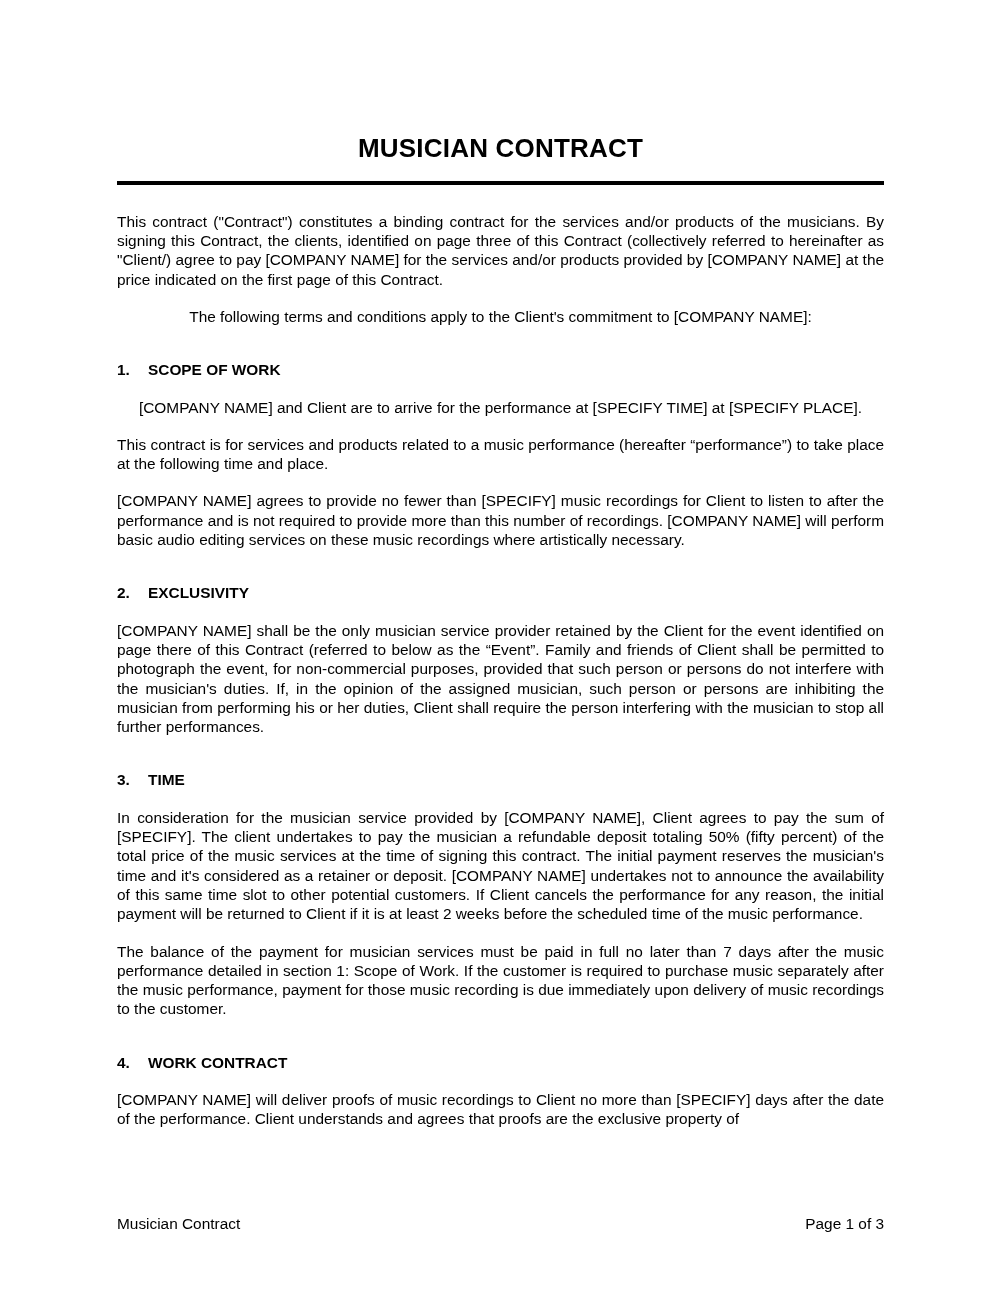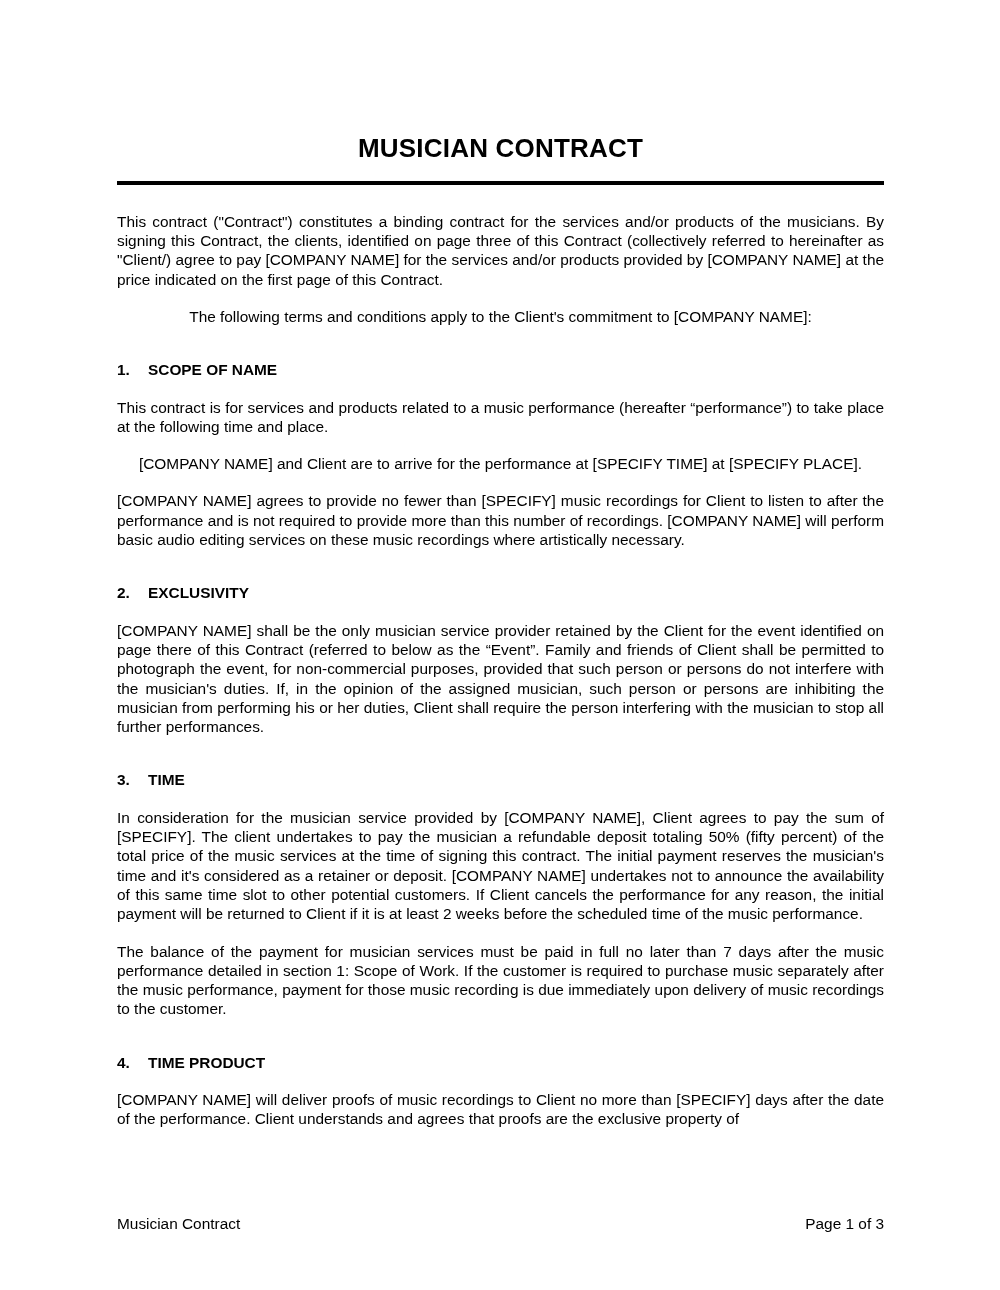--- a/index.html
+++ b/index.html
@@ -74,26 +74,26 @@
   <h1 class="title">MUSICIAN CONTRACT</h1>
 
   <div class="rule"></div>
 
   <p class="para j mt27">This contract ("Contract") constitutes a binding contract for the services and/or products of the musicians. By signing this Contract, the clients, identified on page three of this Contract (collectively referred to hereinafter as "Client/) agree to pay [COMPANY NAME] for the services and/or products provided by [COMPANY NAME] at the price indicated on the first page of this Contract.</p>
 
   <p class="para">The following terms and conditions apply to the Client's commitment to [COMPANY NAME]:</p>
 
   <div class="heading">
     <span class="num">1.</span>
-    <span>SCOPE OF NAME</span>
+    <span>SCOPE OF WORK</span>
   </div>
 
+  <p class="para">[COMPANY NAME] and Client are to arrive for the performance at [SPECIFY TIME] at [SPECIFY PLACE].</p>
+
   <p class="para j">This contract is for services and products related to a music performance (hereafter “performance”) to take place at the following time and place.</p>
-
-  <p class="para">[COMPANY NAME] and Client are to arrive for the performance at [SPECIFY TIME] at [SPECIFY PLACE].</p>
 
   <p class="para j">[COMPANY NAME] agrees to provide no fewer than [SPECIFY] music recordings for Client to listen to after the performance and is not required to provide more than this number of recordings. [COMPANY NAME] will perform basic audio editing services on these music recordings where artistically necessary.</p>
 
   <div class="heading">
     <span class="num">2.</span>
     <span>EXCLUSIVITY</span>
   </div>
 
   <p class="para j">[COMPANY NAME] shall be the only musician service provider retained by the Client for the event identified on page there of this Contract (referred to below as the “Event”. Family and friends of Client shall be permitted to photograph the event, for non-commercial purposes, provided that such person or persons do not interfere with the musician's duties. If, in the opinion of the assigned musician, such person or persons are inhibiting the musician from performing his or her duties, Client shall require the person interfering with the musician to stop all further performances.</p>
 
@@ -101,21 +101,21 @@
     <span class="num">3.</span>
     <span>TIME</span>
   </div>
 
   <p class="para j">In consideration for the musician service provided by [COMPANY NAME], Client agrees to pay the sum of [SPECIFY]. The client undertakes to pay the musician a refundable deposit totaling 50% (fifty percent) of the total price of the music services at the time of signing this contract. The initial payment reserves the musician's time and it's considered as a retainer or deposit. [COMPANY NAME] undertakes not to announce the availability of this same time slot to other potential customers. If Client cancels the performance for any reason, the initial payment will be returned to Client if it is at least 2 weeks before the scheduled time of the music performance.</p>
 
   <p class="para j">The balance of the payment for musician services must be paid in full no later than 7 days after the music performance detailed in section 1: Scope of Work. If the customer is required to purchase music separately after the music performance, payment for those music recording is due immediately upon delivery of music recordings to the customer.</p>
 
   <div class="heading">
     <span class="num">4.</span>
-    <span>TIME PRODUCT</span>
+    <span>WORK CONTRACT</span>
   </div>
 
   <p class="para j">[COMPANY NAME] will deliver proofs of music recordings to Client no more than [SPECIFY] days after the date of the performance. Client understands and agrees that proofs are the exclusive property of</p>
 
   <div class="footer">
     <span>Musician Contract</span>
     <span>Page 1 of 3</span>
   </div>
 
 </div>

